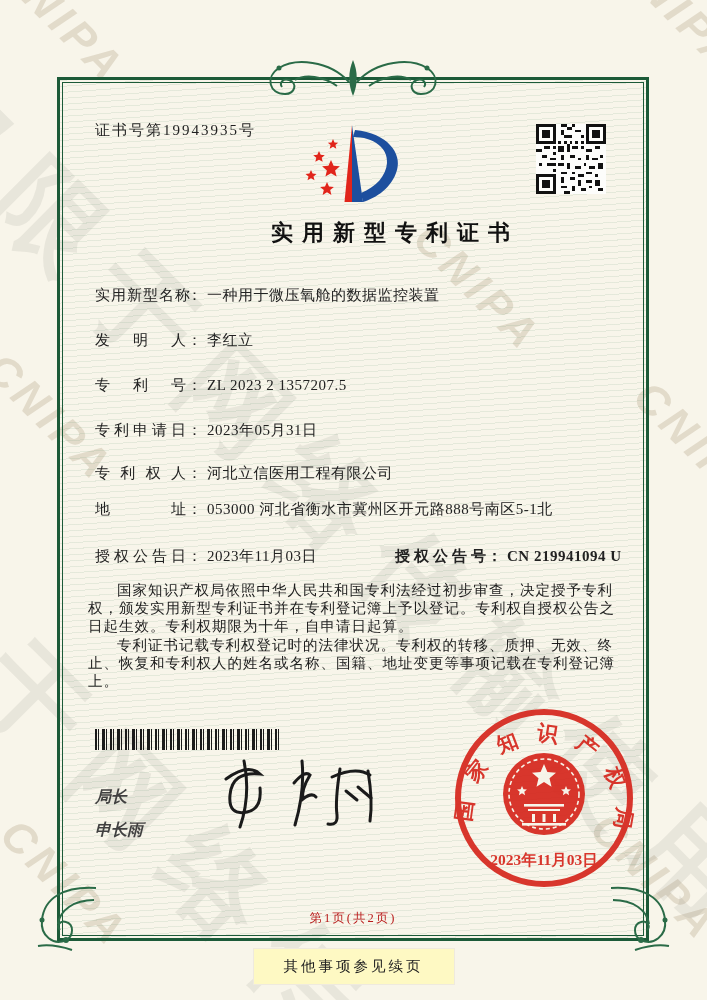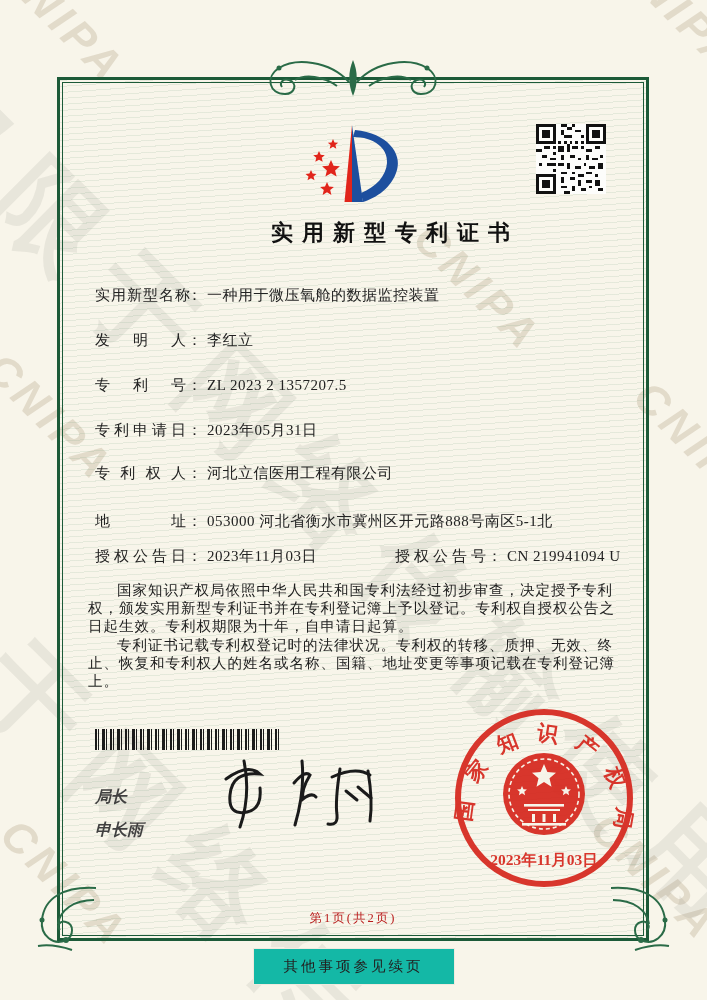--- a/index.html
+++ b/index.html
@@ -39,39 +39,39 @@
   .logo    { position:absolute; left:292px; top:114px; }
   .qr      { position:absolute; left:536px; top:124px; width:70px; height:70px; }
   .title   {
     position:absolute; left:57px; top:218px; width:676px; text-align:center;
     font-size:22px; font-weight:bold; letter-spacing:9px; color:#111;
   }
   .rows { position:absolute; left:95px; top:286px; width:520px; font-size:15px; }
   .row  { position:absolute; left:0; white-space:nowrap; }
   .row .lbl { display:inline-block; width:92px; text-align:justify; text-align-last:justify; letter-spacing:1px; }
   .row .val { margin-left:5px; letter-spacing:.5px; }
-  .grant-pair2 { position:absolute; left:300px; top:0; }
+  .grant-pair2 { position:absolute; left:300px; top:0;font-weight:bold; }
   .paras { position:absolute; left:88px; top:581px; width:532px; font-size:14.5px; line-height:18px; color:#1d1d1d; }
   .paras p { text-indent:2em; letter-spacing:1px; margin-bottom:1px; }
   .barcode {
     position:absolute; left:95px; top:729px; width:186px; height:21px;
     background:repeating-linear-gradient(90deg,
       #1a1a1a 0 2px, rgba(0,0,0,0) 2px 3px,
       #1a1a1a 3px 4px, rgba(0,0,0,0) 4px 7px,
       #1a1a1a 7px 10px, rgba(0,0,0,0) 10px 11px,
       #1a1a1a 11px 12px, rgba(0,0,0,0) 12px 15px);
   }
   .signer { position:absolute; left:95px; top:787px; font-family:"Liberation Sans",sans-serif; font-size:16px; font-weight:600; color:#404040;font-style:italic; }
   .signer div + div { margin-top:12px; }
   .signature { position:absolute; left:198px; top:755px; }
   .seal { position:absolute; left:452px; top:706px; opacity:.93; }
   .page-no { position:absolute; left:57px; top:910px; width:592px; text-align:center; font-size:12.5px; letter-spacing:2px; color:#b91c1c; }
   .cont-note {
     position:absolute; z-index:4; left:50%; top:948px; transform:translateX(-50%);
-    background:#14b8a6; border:1px solid #efeade; padding:8px 30px;
+    background:#fef9c3; border:1px solid #efeade; padding:8px 30px;
     font-size:14.5px; letter-spacing:3px; color:#222; white-space:nowrap;
   }
 </style>
 </head>
 <body>
 
 <div class="page">
 
   <span class="wm-cnipa" style="left:-18px;top:-6px">CNIPA</span>
   <span class="wm-cnipa" style="left:598px;top:-16px">CNIPA</span>
@@ -113,20 +113,21 @@
       <path d="M66,8 C34,6 14,18 12,40 C10,56 24,66 36,60 C44,56 44,44 36,42 C30,40 26,46 30,50"></path>
       <path d="M64,20 C44,20 30,30 28,44"></path>
       <path d="M8,66 C20,64 30,66 42,70"></path>
     </g>
     <circle cx="36" cy="60" r="3" fill="#2a6b47"></circle>
       <circle cx="12" cy="40" r="2.5" fill="#2a6b47"></circle>
   </svg>
 
   <div class="content">
 
+    <div class="cert-no">证书号第19943935号</div>
 
     <svg class="logo" width="130" height="98" viewBox="0 0 130 98">
       <g fill="#e1251b">
         <path d="M41,25 l1.5,3.4 3.7,.3 -2.8,2.4 .9,3.6 -3.3,-2 -3.3,2 .9,-3.6 -2.8,-2.4 3.7,-.3 Z"></path>
         <path d="M27,37 l1.7,3.8 4.1,.35 -3.1,2.7 1,4 -3.7,-2.2 -3.7,2.2 1,-4 -3.1,-2.7 4.1,-.35 Z"></path>
         <path d="M39,46 l2.6,5.8 6.3,.5 -4.8,4.1 1.5,6.2 -5.6,-3.4 -5.6,3.4 1.5,-6.2 -4.8,-4.1 6.3,-.5 Z"></path>
         <path d="M19,56 l1.6,3.6 3.9,.3 -3,2.6 1,3.8 -3.5,-2.1 -3.5,2.1 1,-3.8 -3,-2.6 3.9,-.3 Z"></path>
         <path d="M35,68 l2,4.5 4.9,.4 -3.7,3.2 1.2,4.8 -4.4,-2.6 -4.4,2.6 1.2,-4.8 -3.7,-3.2 4.9,-.4 Z"></path>
         <polygon points="60,11 52.5,88 60,88"></polygon>
       </g>
@@ -175,21 +176,21 @@
       </div>
       <div class="row" style="top:90px">
         <span class="lbl">专利号</span><span>：</span><span class="val">ZL 2023 2 1357207.5</span>
       </div>
       <div class="row" style="top:135px">
         <span class="lbl">专利申请日</span><span>：</span><span class="val">2023年05月31日</span>
       </div>
       <div class="row" style="top:178px">
         <span class="lbl">专利权人</span><span>：</span><span class="val">河北立信医用工程有限公司</span>
       </div>
-      <div class="row" style="top:226px">
+      <div class="row" style="top:214px">
         <span class="lbl">地址</span><span>：</span><span class="val">053000 河北省衡水市冀州区开元路888号南区5-1北</span>
       </div>
       <div class="row" style="top:261px">
         <span class="lbl">授权公告日</span><span>：</span><span class="val">2023年11月03日</span>
         <span class="grant-pair2">
           <span class="lbl">授权公告号</span><span>：</span><span class="val">CN 219941094 U</span>
         </span>
       </div>
     </div>
 

